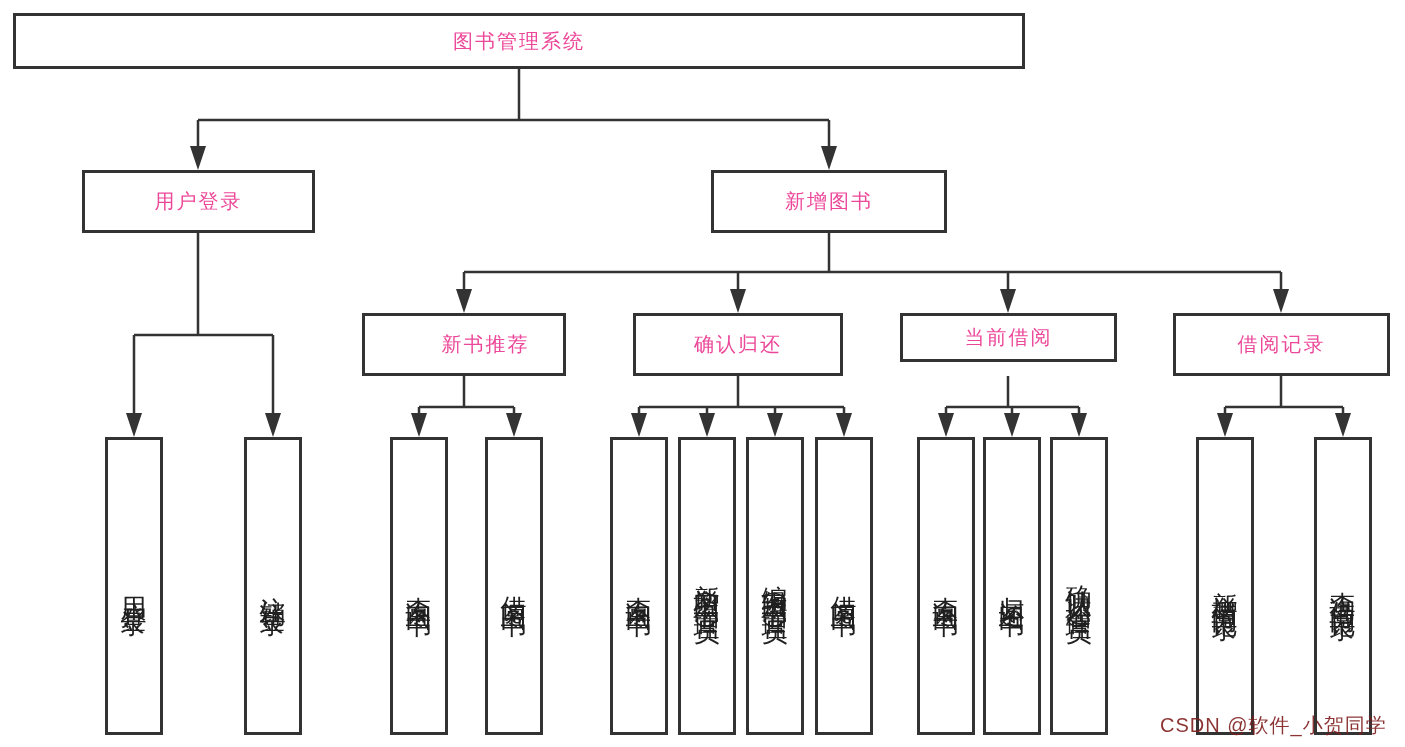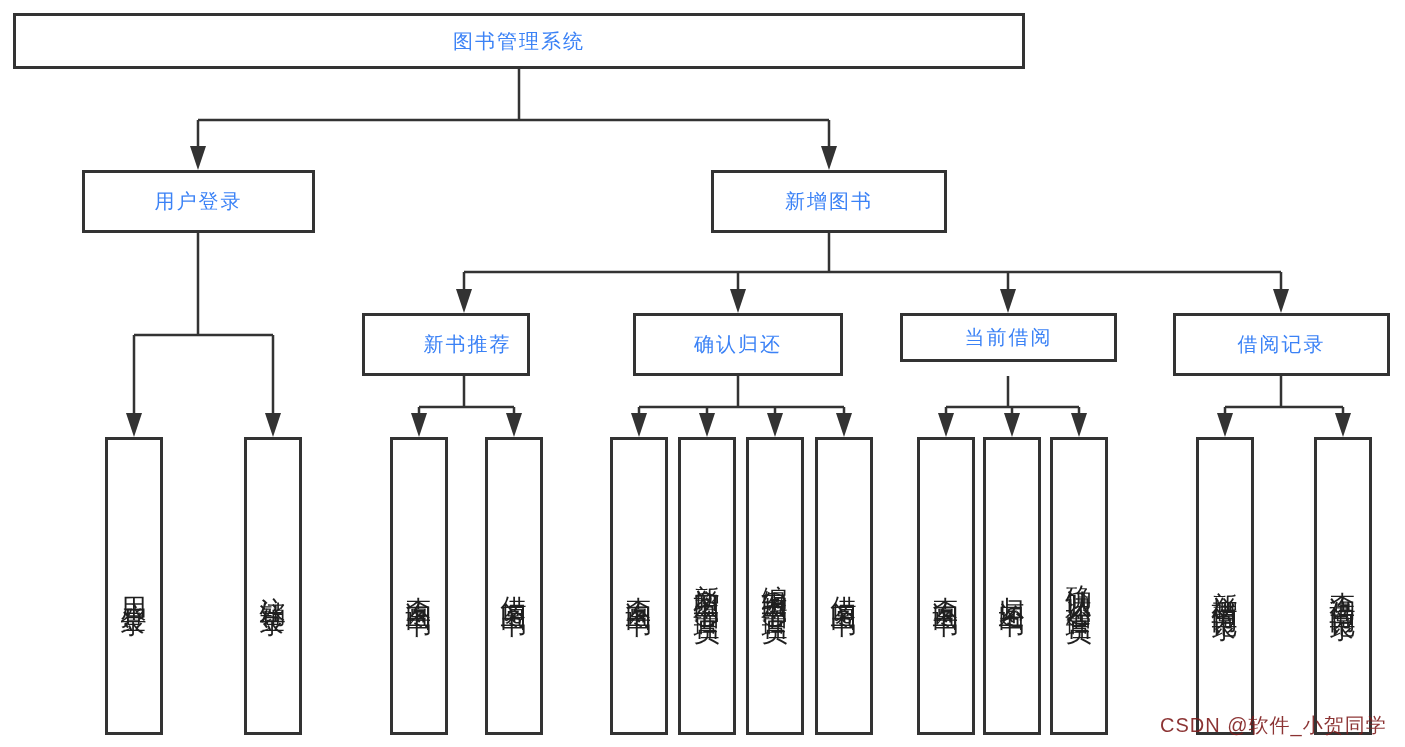--- a/index.html
+++ b/index.html
@@ -19,21 +19,21 @@
   .hbox {
     position: absolute;
     box-sizing: border-box;
     border: 3px solid #333333;
     background: #ffffff;
     display: flex;
     align-items: center;
     justify-content: center;
     font-size: 20px;
     letter-spacing: 2px;
-    color: #3b82f6;
+    color: #ec4899;
     z-index: 2;
   }
   .vbox {
     position: absolute;
     box-sizing: border-box;
     top: 437px;
     width: 58px;
     height: 298px;
     border: 3px solid #333333;
     background: #ffffff;
@@ -99,21 +99,21 @@
       <polygon points="1217,413 1233,413 1225,437"></polygon>
       <polygon points="1335,413 1351,413 1343,437"></polygon>
     </g>
   </svg>
 
   <div class="hbox" style="left:13px; top:13px; width:1012px; height:56px;">图书管理系统</div>
 
   <div class="hbox" style="left:82px; top:170px; width:233px; height:63px;">用户登录</div>
   <div class="hbox" style="left:711px; top:170px; width:236px; height:63px;">新增图书</div>
 
-  <div class="hbox" style="left:362px; top:313px; width:168px; height:63px;padding-left:43px;">新书推荐</div>
+  <div class="hbox" style="left:362px; top:313px; width:204px; height:63px;padding-left:43px;">新书推荐</div>
   <div class="hbox" style="left:633px; top:313px; width:210px; height:63px;">确认归还</div>
   <div class="hbox" style="left:900px; top:313px; width:217px; height:49px;">当前借阅</div>
   <div class="hbox" style="left:1173px; top:313px; width:217px; height:63px;">借阅记录</div>
 
   <div class="vbox" style="left:105px;">
     <span>用户登录</span>
   </div>
   <div class="vbox" style="left:244px;">
     <span>注销登录</span>
   </div>

